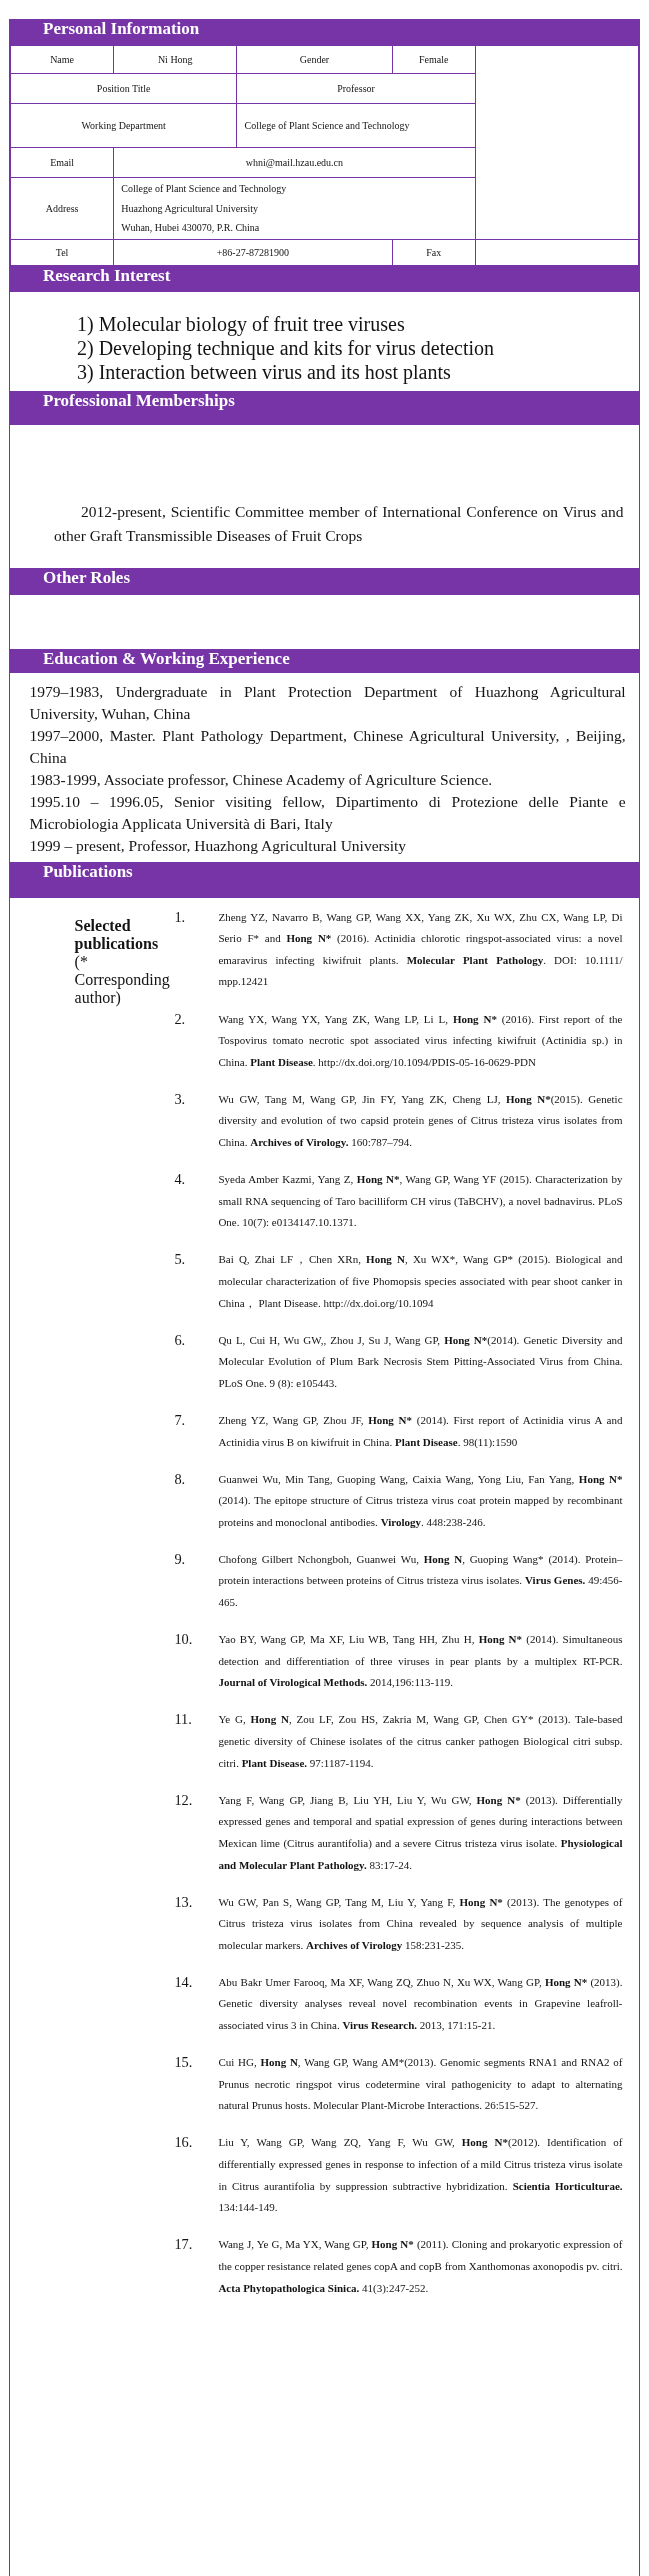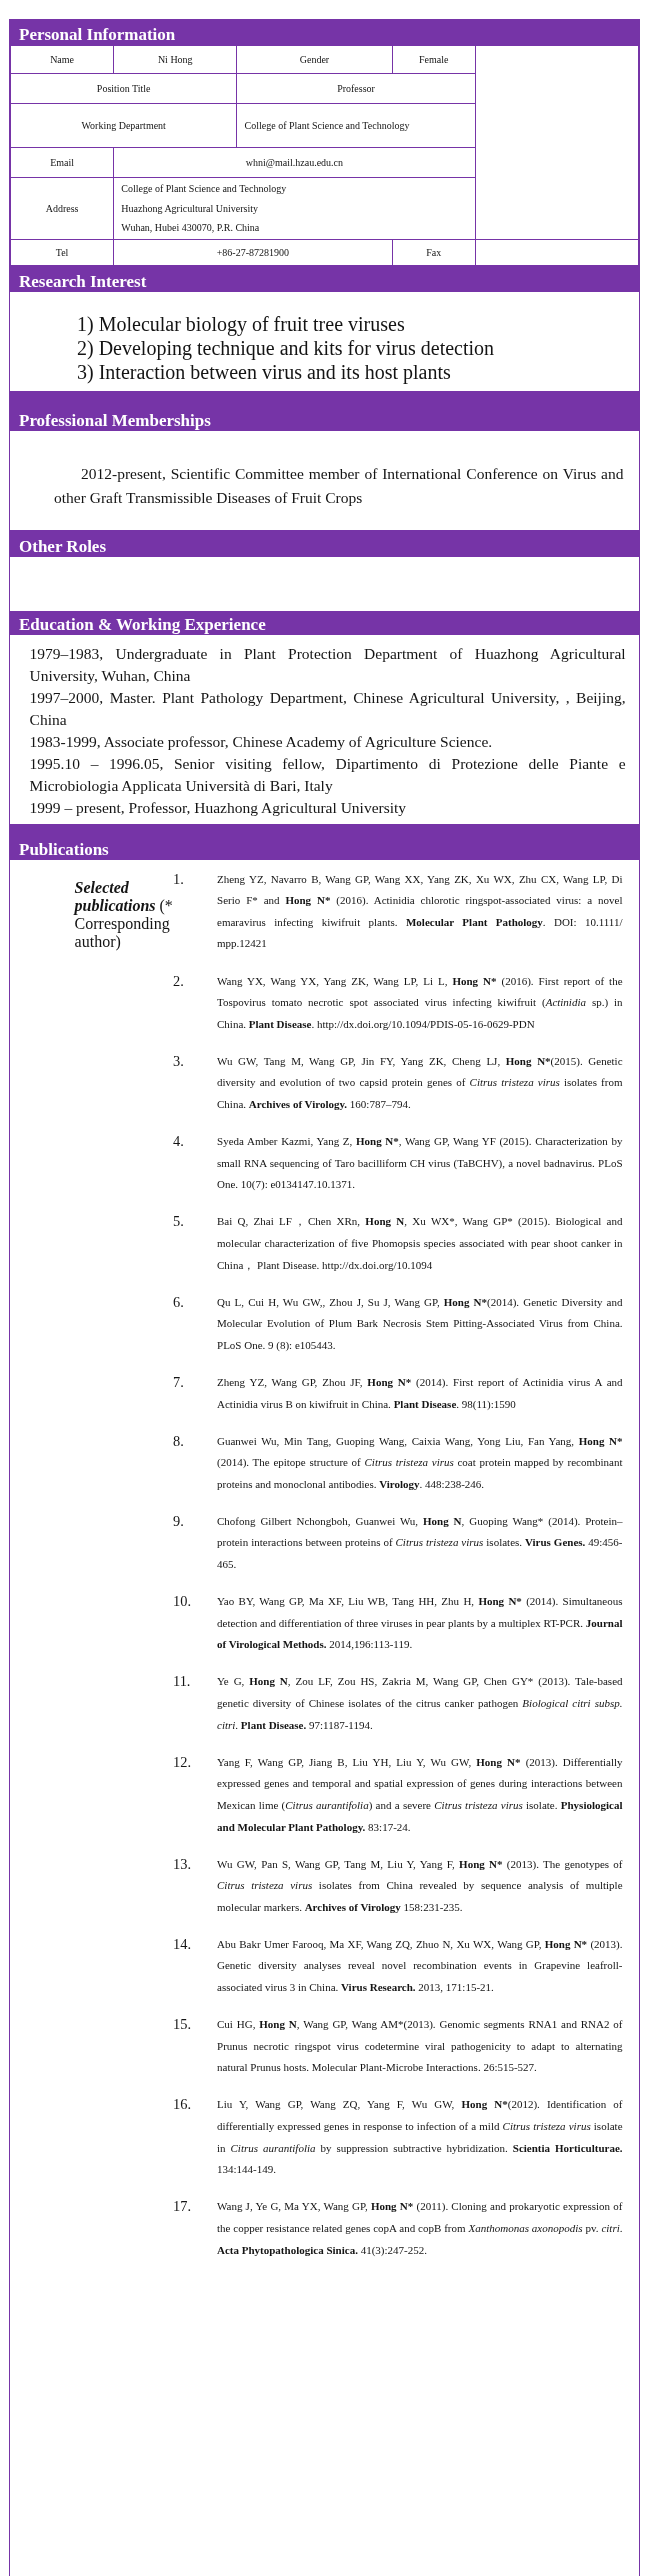--- a/index.html
+++ b/index.html
@@ -7,25 +7,25 @@
   body{
     width:649px;height:2885px;overflow:hidden;background:#ffffff;
     font-family:"Liberation Serif","DejaVu Serif",serif;color:var(--ink);
   }
   .doc{
     box-sizing:border-box;margin:18.5px auto 0;width:631px;height:2842px;
     border:1.5px solid var(--accent);border-top:none;overflow:hidden;background:#fff;
   }
   .bar{
     box-sizing:border-box;background:var(--accent);color:#fff;font-weight:bold;
-    font-size:17px;display:flex;align-items:flex-end;padding-left:9px;
+    font-size:17px;display:flex;align-items:flex-start;padding-left:33px;
   }
   .bar.h-pi{height:26px}
   .bar.h-ri{height:26px}
-  .bar.h-pm{height:40px}
+  .bar.h-pm{height:34px}
   .bar.h-or{height:27px}
   .bar.h-ed{height:24px}
   .bar.h-pub{height:36px}
 
   table.pi{width:100%;border-collapse:collapse;table-layout:fixed;}
   table.pi td{border:1.5px solid var(--accent);font-size:10px;text-align:center;padding:1.5px 4.1px;box-sizing:border-box;}
   table.pi td.left{text-align:left;padding-left:7.2px;}
   tr.r1{height:28px} tr.r2{height:30px} tr.r3{height:44px}
   tr.r4{height:30px} tr.r5{height:62px} tr.r6{height:26px}
   td.photo-cell{padding:0;}
@@ -39,32 +39,32 @@
   .ph-hair{position:absolute;top:3%;left:7%;width:86%;height:80%;background:#191210;border-radius:46% 46% 42% 42%/55% 55% 36% 36%;z-index:4;}
   .ph-face{position:absolute;top:15%;left:29%;width:42%;height:40%;background:linear-gradient(#f7ddc2,#ecc9a5);border-radius:50% 50% 46% 46%;z-index:5;}
   .ph-fringe{position:absolute;top:11%;left:25%;width:50%;height:11%;background:#191210;border-radius:0 0 70% 70%/0 0 100% 100%;z-index:6;}
   .ph-eye{position:absolute;top:33%;width:4.5%;height:2%;background:#241812;border-radius:50%;z-index:7;}
   .ph-eye.l{left:38%}.ph-eye.r{left:56%}
   .ph-lips{position:absolute;top:47.5%;left:45%;width:9%;height:2.6%;background:#c9857c;border-radius:45%;z-index:7;}
 
   .content{box-sizing:border-box;background:#fff;}
   .content.ri{padding:19.6px 20.6px 7.2px 67px;}
   .ri-item{font-size:20px;line-height:24px;}
-  .content.pm{min-height:99px;padding:31px 15.5px 0 44px;}
+  .content.pm{min-height:99px;padding:31px 15.5px 0 44px;margin-top:44px;}
   .pm-text{font-size:15.5px;line-height:24px;text-align:justify;text-indent:27px;margin:0;}
   .content.or{min-height:54px;}
   .content.ed{padding:8.2px 13.4px 5.2px 19.6px;}
   .edu-entry{font-size:15.5px;line-height:22px;text-align:justify;}
   .content.pub{padding:8.2px 9.3px 0 21.6px;}
   .pub-intro{margin:10.3px 0 21.6px 43px;font-size:16px;}
   .pub{display:flex;margin-bottom:15.5px;}
   .pub-num{flex:0 0 44px;font-size:14.4px;line-height:21.6px;}
   .pub-text{flex:1;font-size:11px;line-height:21.6px;text-align:justify;padding-right:7.2px;}
   .b{font-weight:bold}
-  .i{font-style:italic}
+  .i{}
 </style>
 </head>
 <body>
 
 <div class="doc">
 
   <div class="bar h-pi">
     <span>Personal Information</span>
   </div>
 

